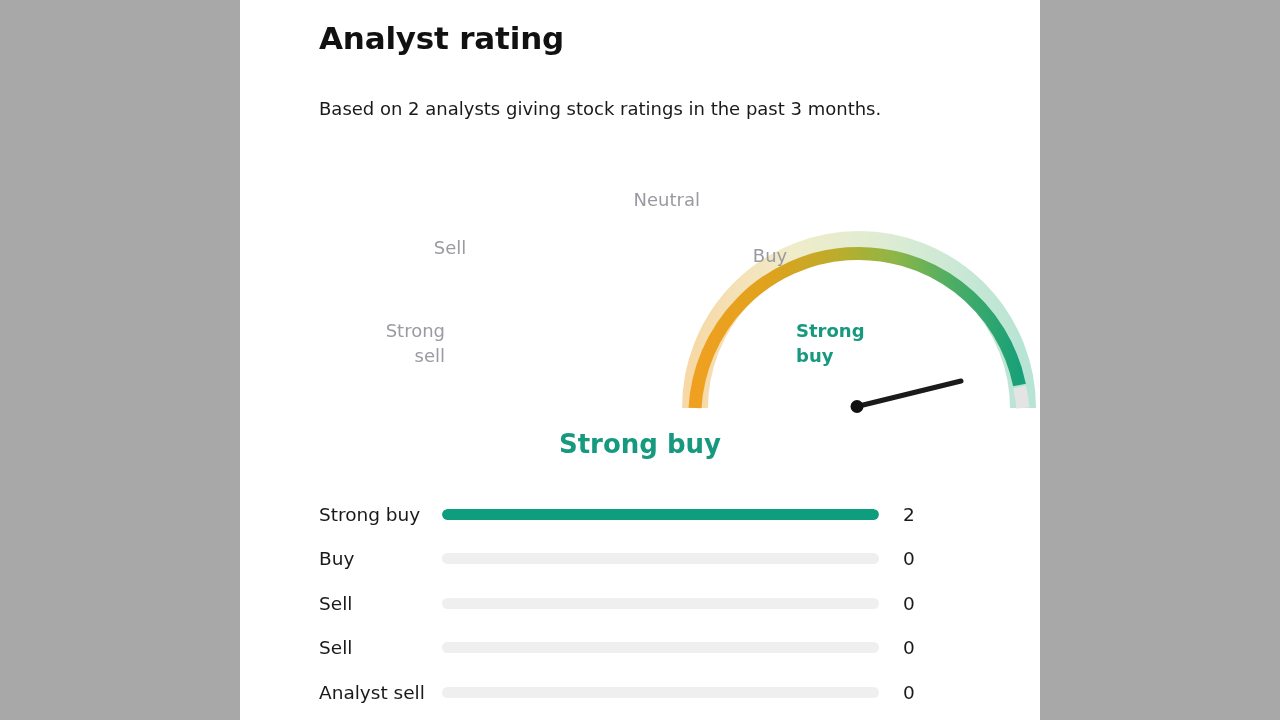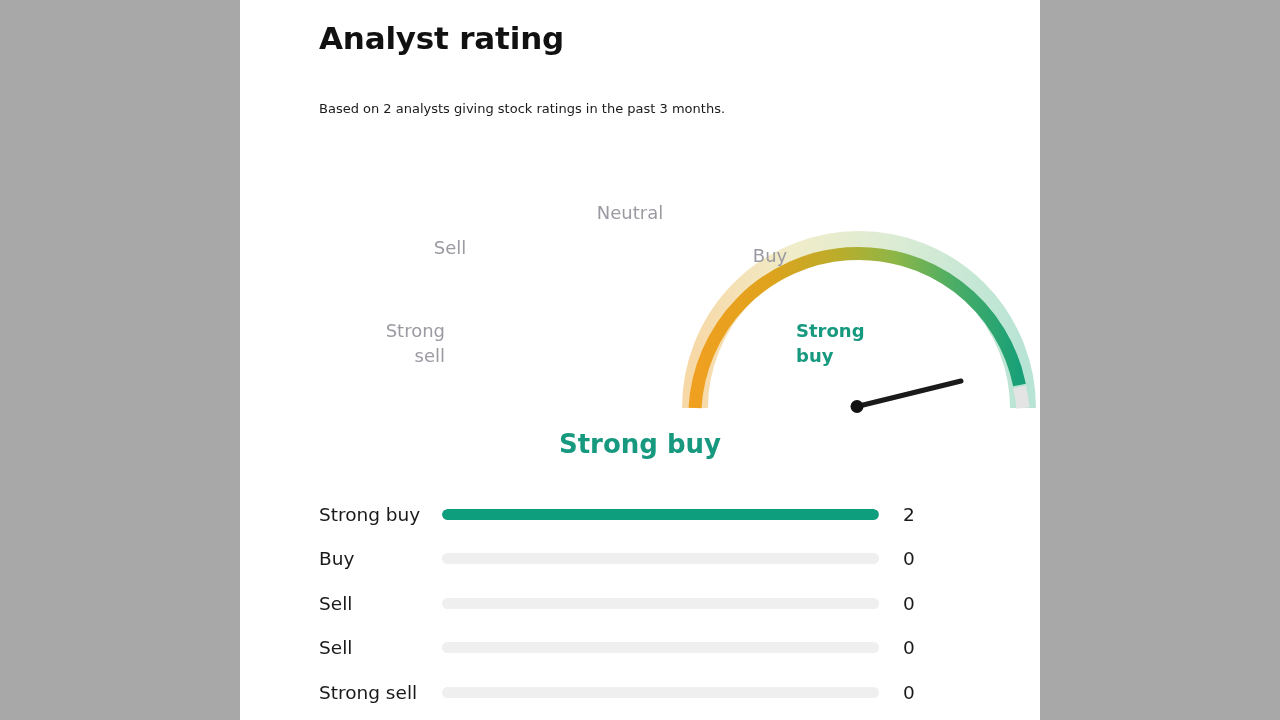--- a/index.html
+++ b/index.html
@@ -36,21 +36,21 @@
     color: #111111;
     letter-spacing: -0.2px;
     line-height: 1.2;
     white-space: nowrap;
   }
   .subtitle {
     position: absolute;
     left: 79px;
     top: 88px;
     width: 570px;
-    font-size: 13px;
+    font-size: 18px;
     color: #1a1a1a;
     line-height: 41px;
   }
 
   
   .gauge-wrap {
     position: absolute;
     left: 0px;
     top: 185px;
     width: 800px;
@@ -75,23 +75,23 @@
     text-align: right;
   }
   .gauge-tick.t-sell {
     left: 170px;
     top: 50px;
     width: 80px;
     text-align: center;
   }
   .gauge-tick.t-neutral {
     left: 320px;
-    top: 15px;
+    top: 2px;
     width: 140px;
-    text-align: center;
+    text-align: right;
   }
   .gauge-tick.t-buy {
     left: 490px;
     top: 58px;
     width: 80px;
     text-align: center;
   }
   .gauge-tick.t-strongbuy {
     left: 556px;
     top: 133px;
@@ -235,21 +235,21 @@
 
       <div class="bar-row">
         <div class="bar-label">Sell</div>
         <div class="bar-track">
           <div class="bar-fill" style="width: 0%;"></div>
         </div>
         <div class="bar-value">0</div>
       </div>
 
       <div class="bar-row">
-        <div class="bar-label">Strong sell</div>
+        <div class="bar-label">Analyst sell</div>
         <div class="bar-track">
           <div class="bar-fill" style="width: 0%;"></div>
         </div>
         <div class="bar-value">0</div>
       </div>
 
     </div>
   </div>
 </div>
 

